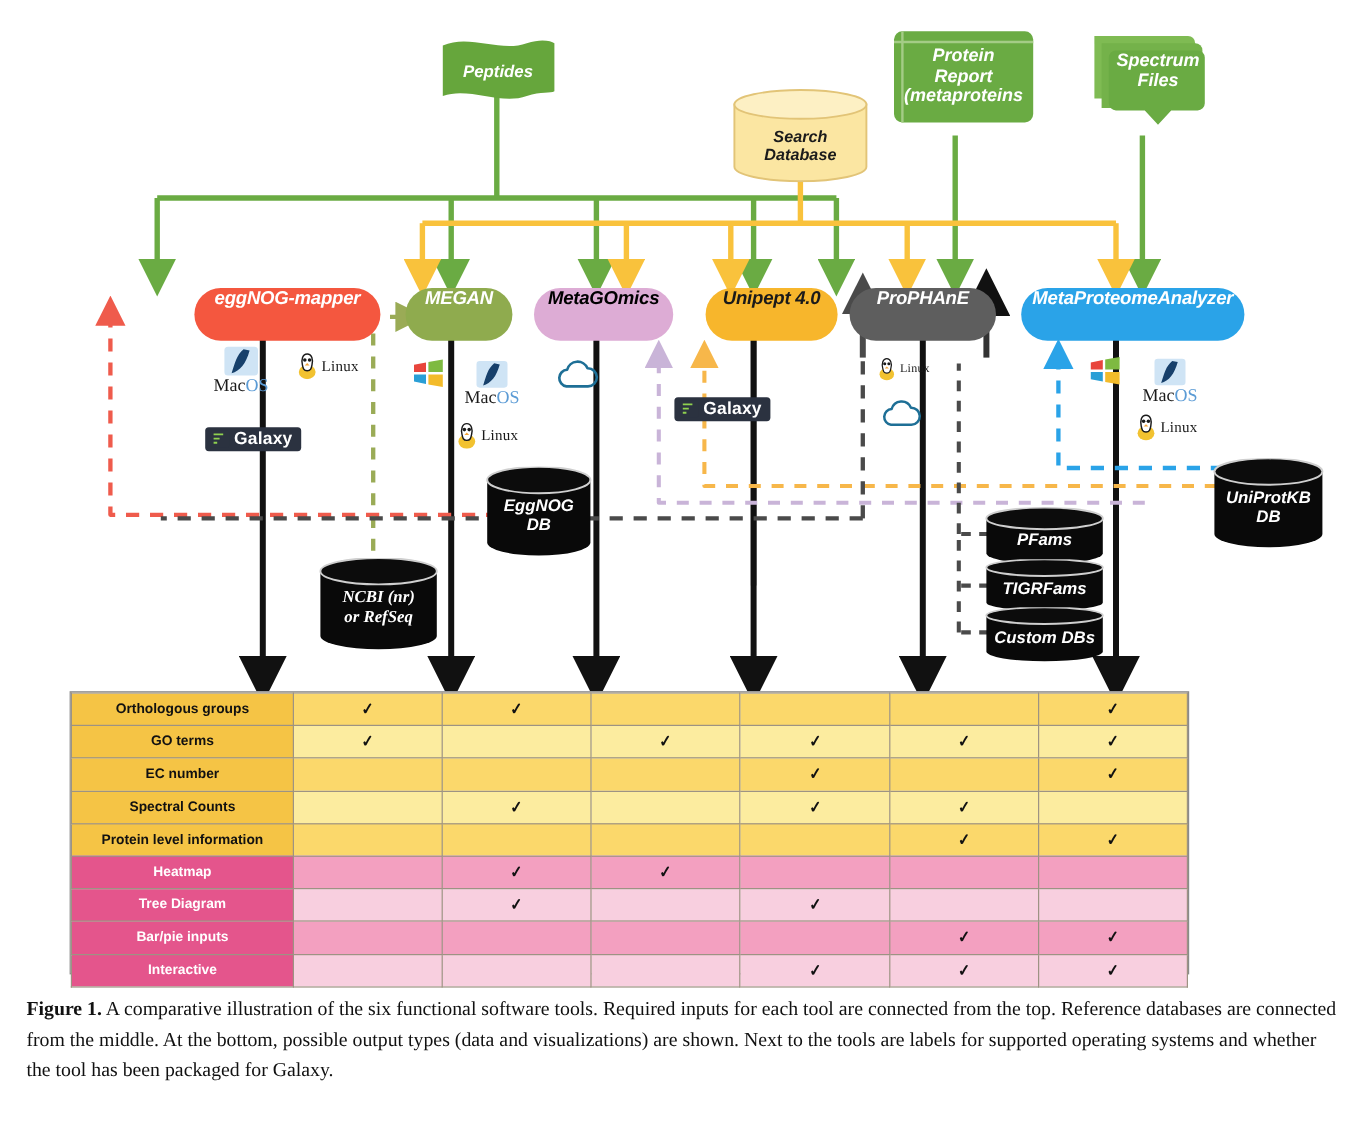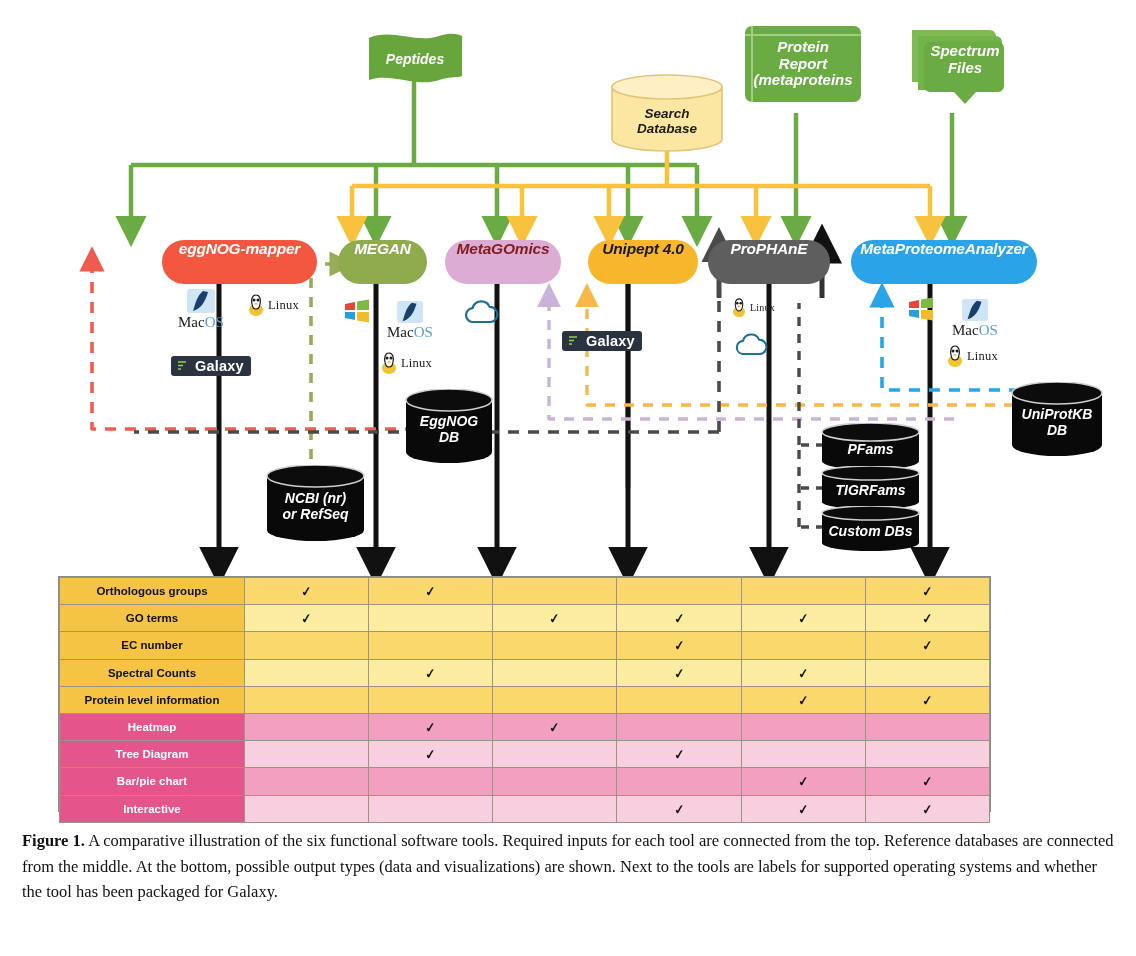--- a/index.html
+++ b/index.html
@@ -189,21 +189,21 @@
       <span style="position:relative;z-index:2;white-space:pre-line;padding-left:12px;padding-bottom:12px;">Spectrum
 Files</span>
     </div>
 
     <div class="tool" style="left:148px;top:232px;width:155px;height:44px;background:#f4573f;color:#fff;">
       <span>eggNOG-mapper</span>
     </div>
     <div class="tool" style="left:324px;top:232px;width:89px;height:44px;background:#8fab4e;color:#fff;">
       <span>MEGAN</span>
     </div>
-    <div class="tool" style="left:431px;top:232px;width:116px;height:44px;background:#ddacd5;color:#7f1d1d;">
+    <div class="tool" style="left:431px;top:232px;width:116px;height:44px;background:#ddacd5;color:#000000;">
       <span>MetaGOmics</span>
     </div>
     <div class="tool" style="left:574px;top:232px;width:110px;height:44px;background:#f7b62c;color:#1a1a1a;">
       <span>Unipept 4.0</span>
     </div>
     <div class="tool" style="left:694px;top:232px;width:122px;height:44px;background:#5e5e5e;color:#fff;">
       <span>ProPHAnE</span>
     </div>
     <div class="tool" style="left:837px;top:232px;width:186px;height:44px;background:#2aa3e8;color:#fff;">
       <span>MetaProteomeAnalyzer</span>
@@ -322,21 +322,21 @@
       </svg>
       <span class="dbtxt" style="white-space:pre-line;">EggNOG
 DB</span>
     </div>
 
     <div class="db" style="left:251px;top:457px;width:101px;height:78px;">
       <svg viewBox="0 0 101 78" style="position:absolute;left:0;top:0;width:101px;height:78px;">
         <path d="M2,11 L2,65 A48.5,11 0 0 0 99,65 L99,11 Z" fill="#090909"></path>
         <ellipse cx="50.5" cy="11" rx="48.5" ry="11" fill="#0c0c0c" stroke="#cfcfcf" stroke-width="1.6"></ellipse>
       </svg>
-      <span class="dbtxt" style="white-space:pre-line;">NCBI (nr)
+      <span class="dbtxt" style="white-space:pre-line;font-family:Liberation Serif, serif;">NCBI (nr)
 or RefSeq</span>
     </div>
 
     <div class="db" style="left:996px;top:374px;width:94px;height:76px;">
       <svg viewBox="0 0 94 76" style="position:absolute;left:0;top:0;width:94px;height:76px;">
         <path d="M2,11 L2,63 A45,11 0 0 0 92,63 L92,11 Z" fill="#090909"></path>
         <ellipse cx="47" cy="11" rx="45" ry="11" fill="#0c0c0c" stroke="#cfcfcf" stroke-width="1.6"></ellipse>
       </svg>
       <span class="dbtxt" style="white-space:pre-line;">UniProtKB
 DB</span>
@@ -429,21 +429,21 @@
             <tr class="alt">
               <td class="rowlabel" style="width: 148px;">Tree Diagram</td>
               <td class="cell"></td>
               <td class="cell"><span class="chk">✓</span></td>
               <td class="cell"></td>
               <td class="cell"><span class="chk">✓</span></td>
               <td class="cell"></td>
               <td class="cell"></td>
             </tr>
             <tr>
-              <td class="rowlabel" style="width: 148px;">Bar/pie chart</td>
+              <td class="rowlabel" style="width: 148px;">Bar/pie inputs</td>
               <td class="cell"></td>
               <td class="cell"></td>
               <td class="cell"></td>
               <td class="cell"></td>
               <td class="cell"><span class="chk">✓</span></td>
               <td class="cell"><span class="chk">✓</span></td>
             </tr>
             <tr class="alt">
               <td class="rowlabel" style="width: 148px;">Interactive</td>
               <td class="cell"></td>

